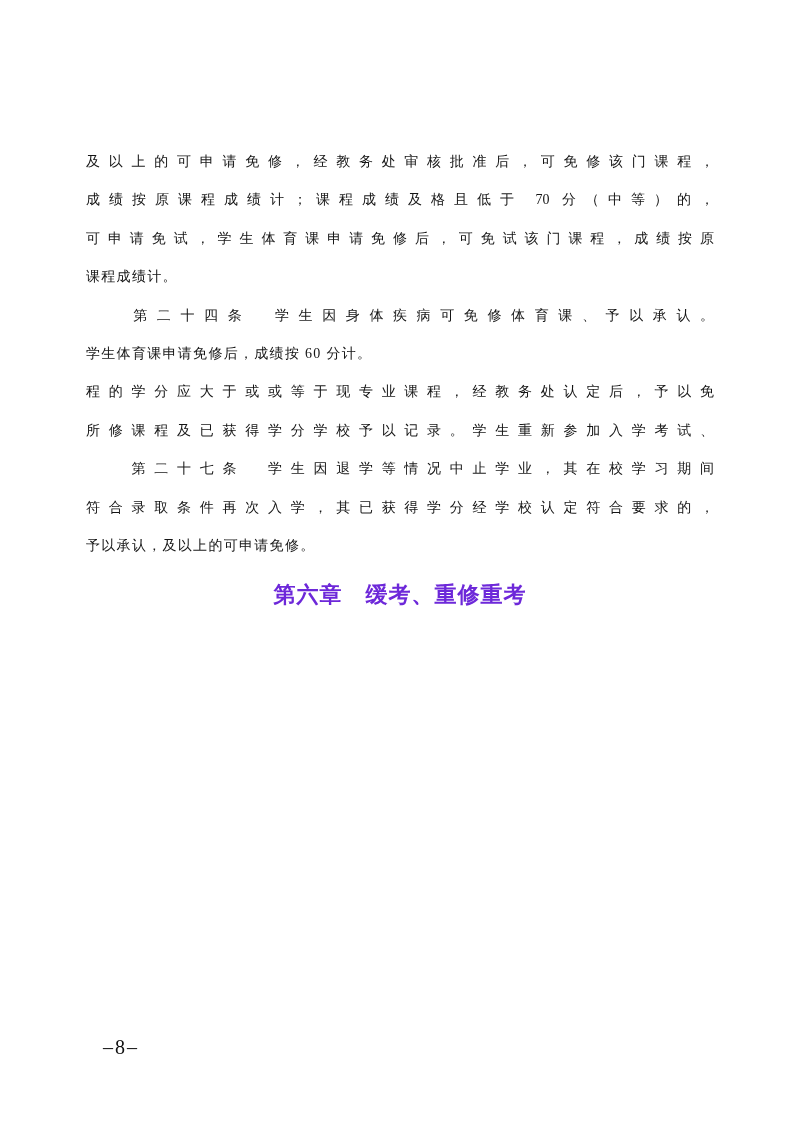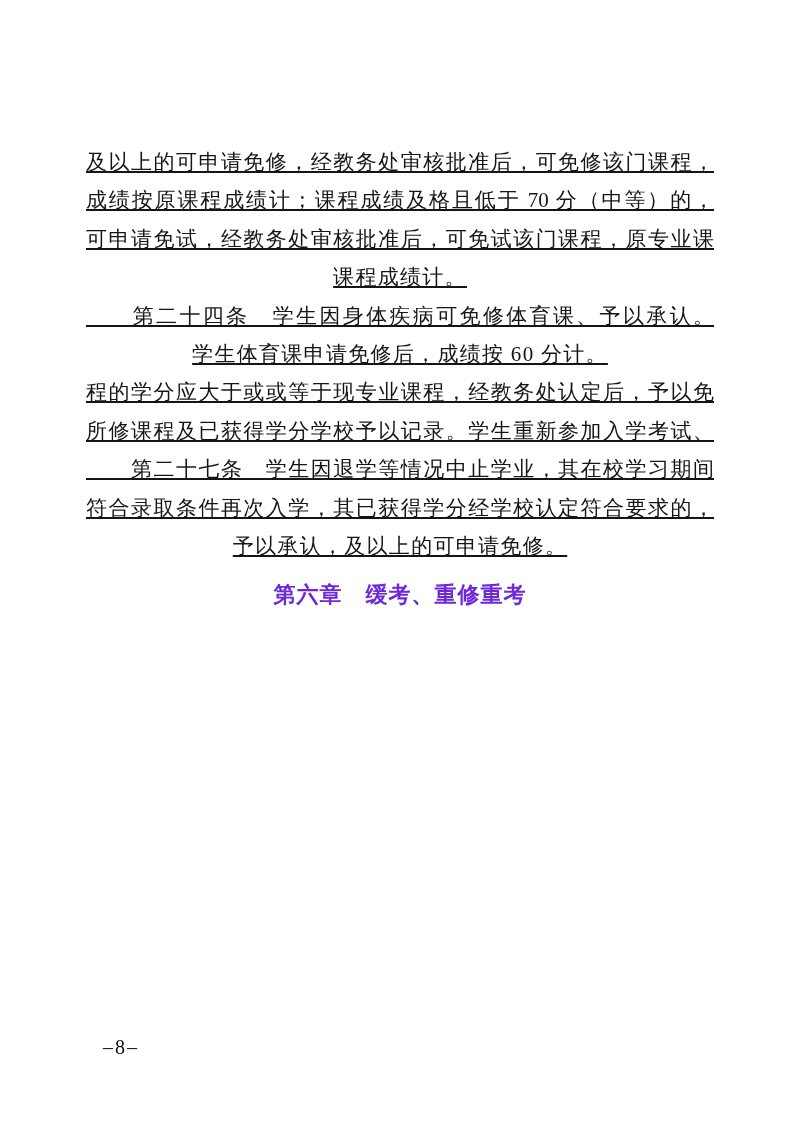--- a/index.html
+++ b/index.html
@@ -20,32 +20,31 @@
     position: absolute;
     left: 86px;
     top: 143px;
     width: 628px;
   }
   .paragraph {
     margin: 0;
     padding: 0;
   }
   .line {
-    font-size: 21px;
+    font-size: 14px;
     line-height: 38.4px;
     white-space: pre-wrap;
-    text-decoration: underline;
   }
   .line.just {
     text-align: justify;
     text-align-last: justify;
     text-justify: inter-character;
   }
   .line:not(.just) {
-    text-align: center;
+    text-align: left;
     letter-spacing: 1.3px;
   }
   .chapter-heading {
     text-align: center;
     font-weight: bold;
     font-size: 22px;
     line-height: 38.4px;
     margin: 11px 0 9px 0;
     letter-spacing: 1px;
     font-family: "Liberation Sans", "DejaVu Sans", sans-serif;
@@ -62,21 +61,21 @@
   }
 </style>
 </head>
 <body>
 
 <div class="page">
   <div class="doc-body">
       <div class="paragraph">
         <div class="line just">及以上的可申请免修，经教务处审核批准后，可免修该门课程，</div>
         <div class="line just">成绩按原课程成绩计；课程成绩及格且低于 70 分（中等）的，</div>
-        <div class="line just">可申请免试，经教务处审核批准后，可免试该门课程，原专业课</div>
+        <div class="line just">可申请免试，学生体育课申请免修后，可免试该门课程，成绩按原</div>
         <div class="line">课程成绩计。</div>
       </div>
       <div class="paragraph">
         <div class="line just">　　第二十四条　学生因身体疾病可免修体育课、予以承认。</div>
         <div class="line">学生体育课申请免修后，成绩按 60 分计。</div>
       </div>
       <div class="paragraph">
         <div class="line just">程的学分应大于或或等于现专业课程，经教务处认定后，予以免</div>
       </div>
       <div class="paragraph">

